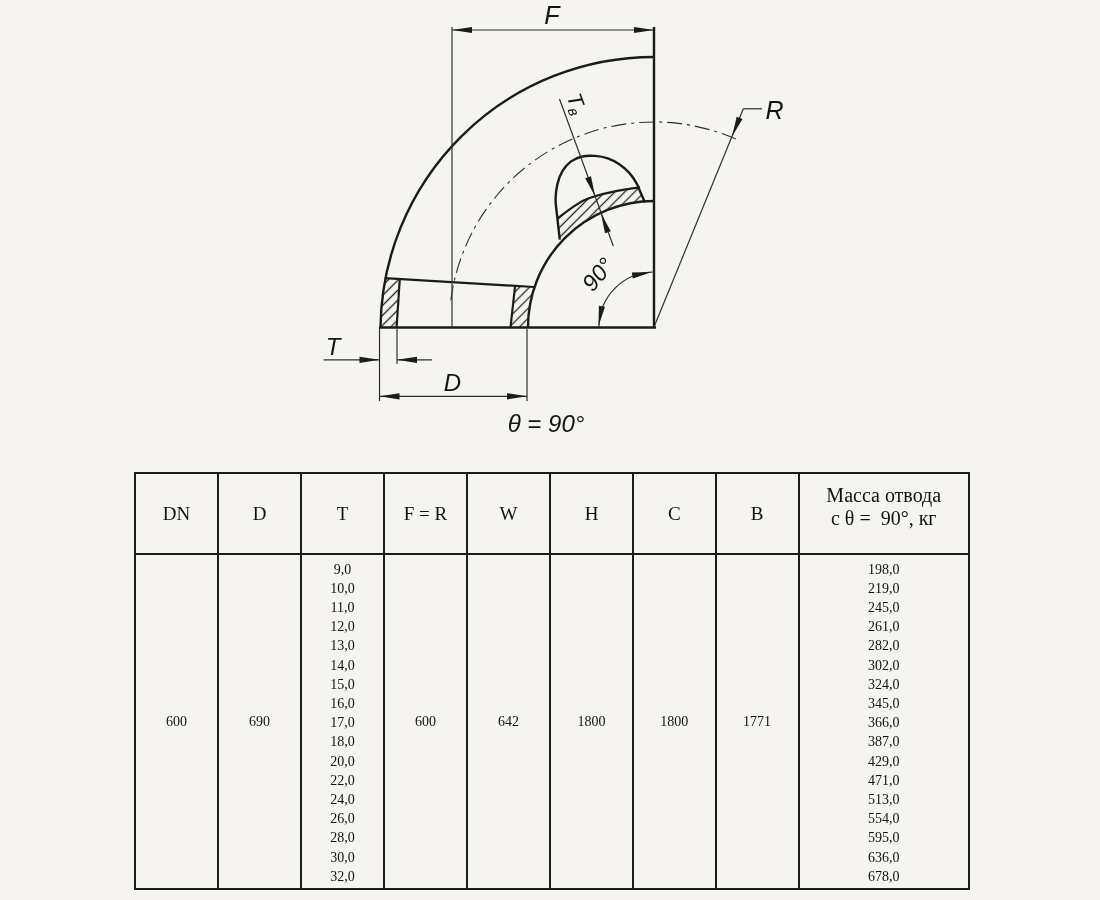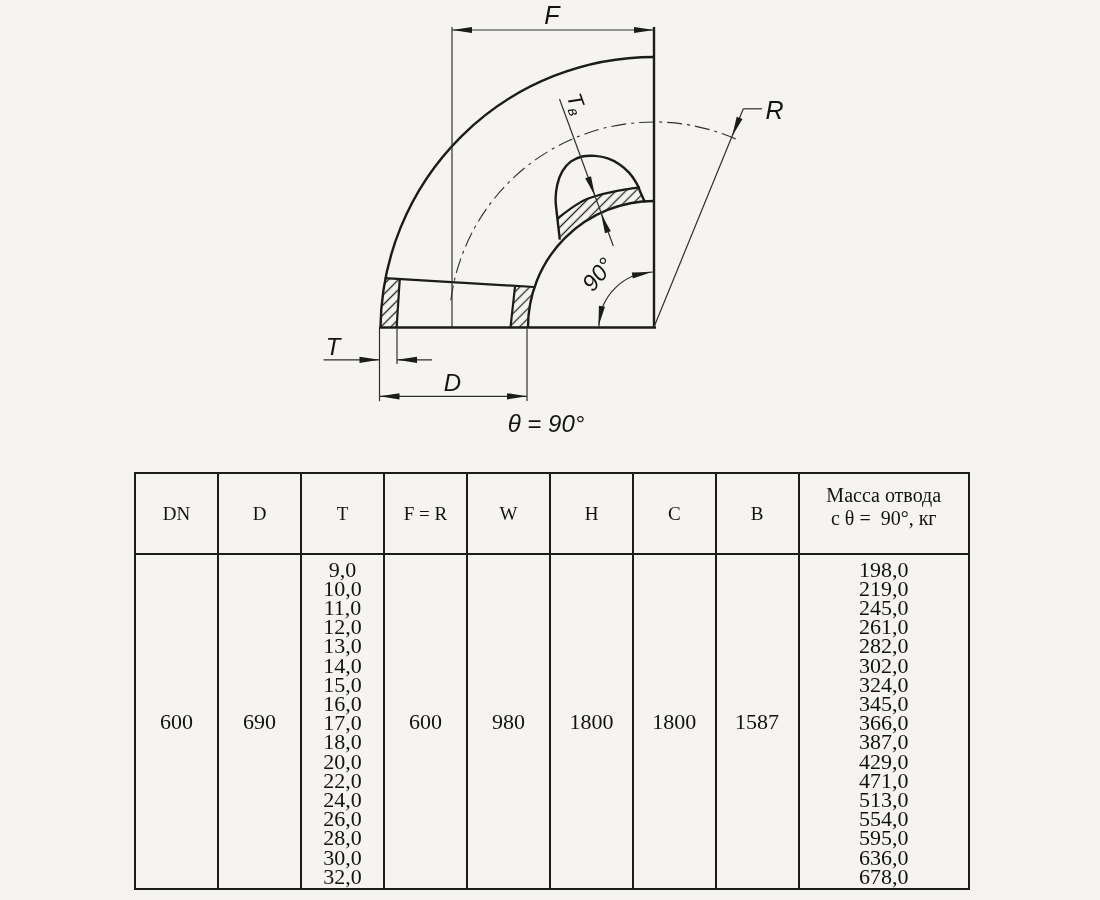--- a/index.html
+++ b/index.html
@@ -1,21 +1,21 @@
 <!DOCTYPE html>
 <html><head><meta charset="utf-8">
 <style>
 html,body{margin:0;padding:0}
 body{width:1100px;height:900px;background:#f5f4f1;position:relative;overflow:hidden}
 table{position:absolute;left:134px;top:472px;border-collapse:collapse;table-layout:fixed;
  font-family:"Liberation Serif",serif;color:#111}
 td{border:2px solid #1c1c1c;text-align:center;vertical-align:middle;padding:0}
 tr.hd td{height:69px;font-size:19px;line-height:23px}
 tr.hd td.mh{vertical-align:top;padding-top:10px;line-height:22.5px;font-size:20px}
-tr.bd td{height:331px;font-size:22px;line-height:19.2px}
+tr.bd td{height:331px;font-size:14px;line-height:19.2px}
 td.ml{vertical-align:bottom;padding-bottom:2px}
 </style></head>
 <body>
 <svg width="1100" height="900" viewBox="0 0 1100 900" style="position:absolute;left:0;top:0">
 <defs>
 <pattern id="hp" patternUnits="userSpaceOnUse" width="7" height="7" patternTransform="rotate(-45)">
 <rect width="8" height="8" fill="none"></rect>
 <line x1="0" y1="3.5" x2="7" y2="3.5" stroke="#282828" stroke-width="1.3"></line>
 </pattern>
 </defs>
@@ -85,19 +85,19 @@
         <td>H</td>
         <td>C</td>
         <td>B</td>
 <td class="mh">Масса отвода<br>с θ =&nbsp; 90°, кг</td>
 </tr>
 <tr class="bd">
 <td>600</td>
         <td>690</td>
         <td class="ml">9,0<br>10,0<br>11,0<br>12,0<br>13,0<br>14,0<br>15,0<br>16,0<br>17,0<br>18,0<br>20,0<br>22,0<br>24,0<br>26,0<br>28,0<br>30,0<br>32,0</td>
         <td>600</td>
-        <td>980</td>
+        <td>642</td>
         <td>1800</td>
         <td>1800</td>
-        <td>1587</td>
+        <td>1771</td>
         <td class="ml">198,0<br>219,0<br>245,0<br>261,0<br>282,0<br>302,0<br>324,0<br>345,0<br>366,0<br>387,0<br>429,0<br>471,0<br>513,0<br>554,0<br>595,0<br>636,0<br>678,0</td>
 </tr>
 </tbody>
   </table>
 </body></html>

